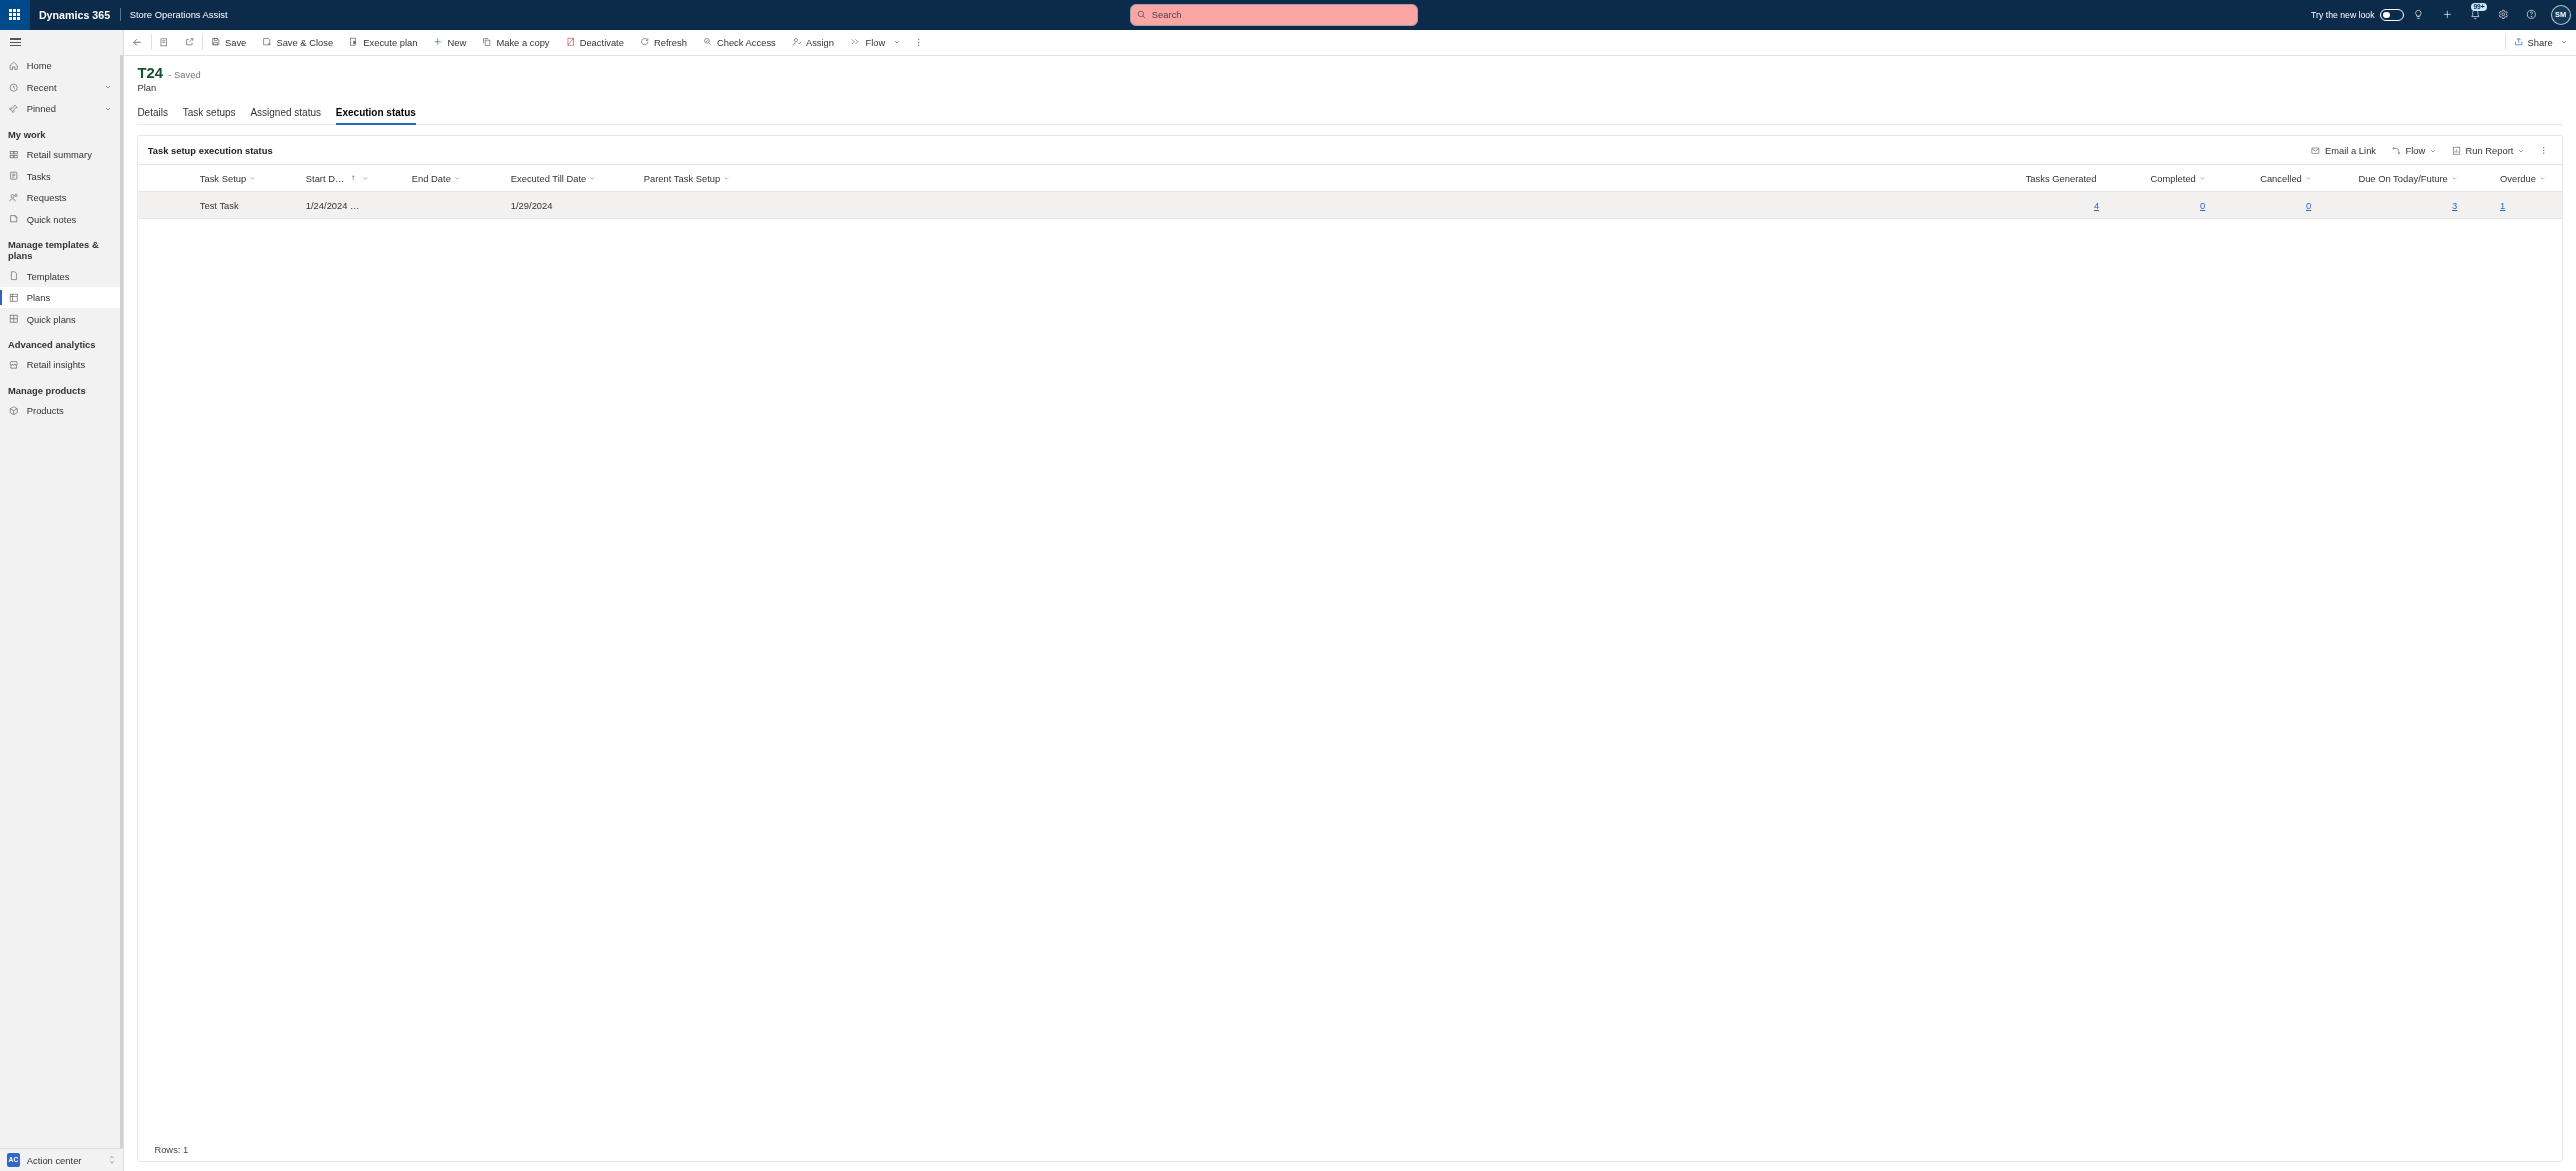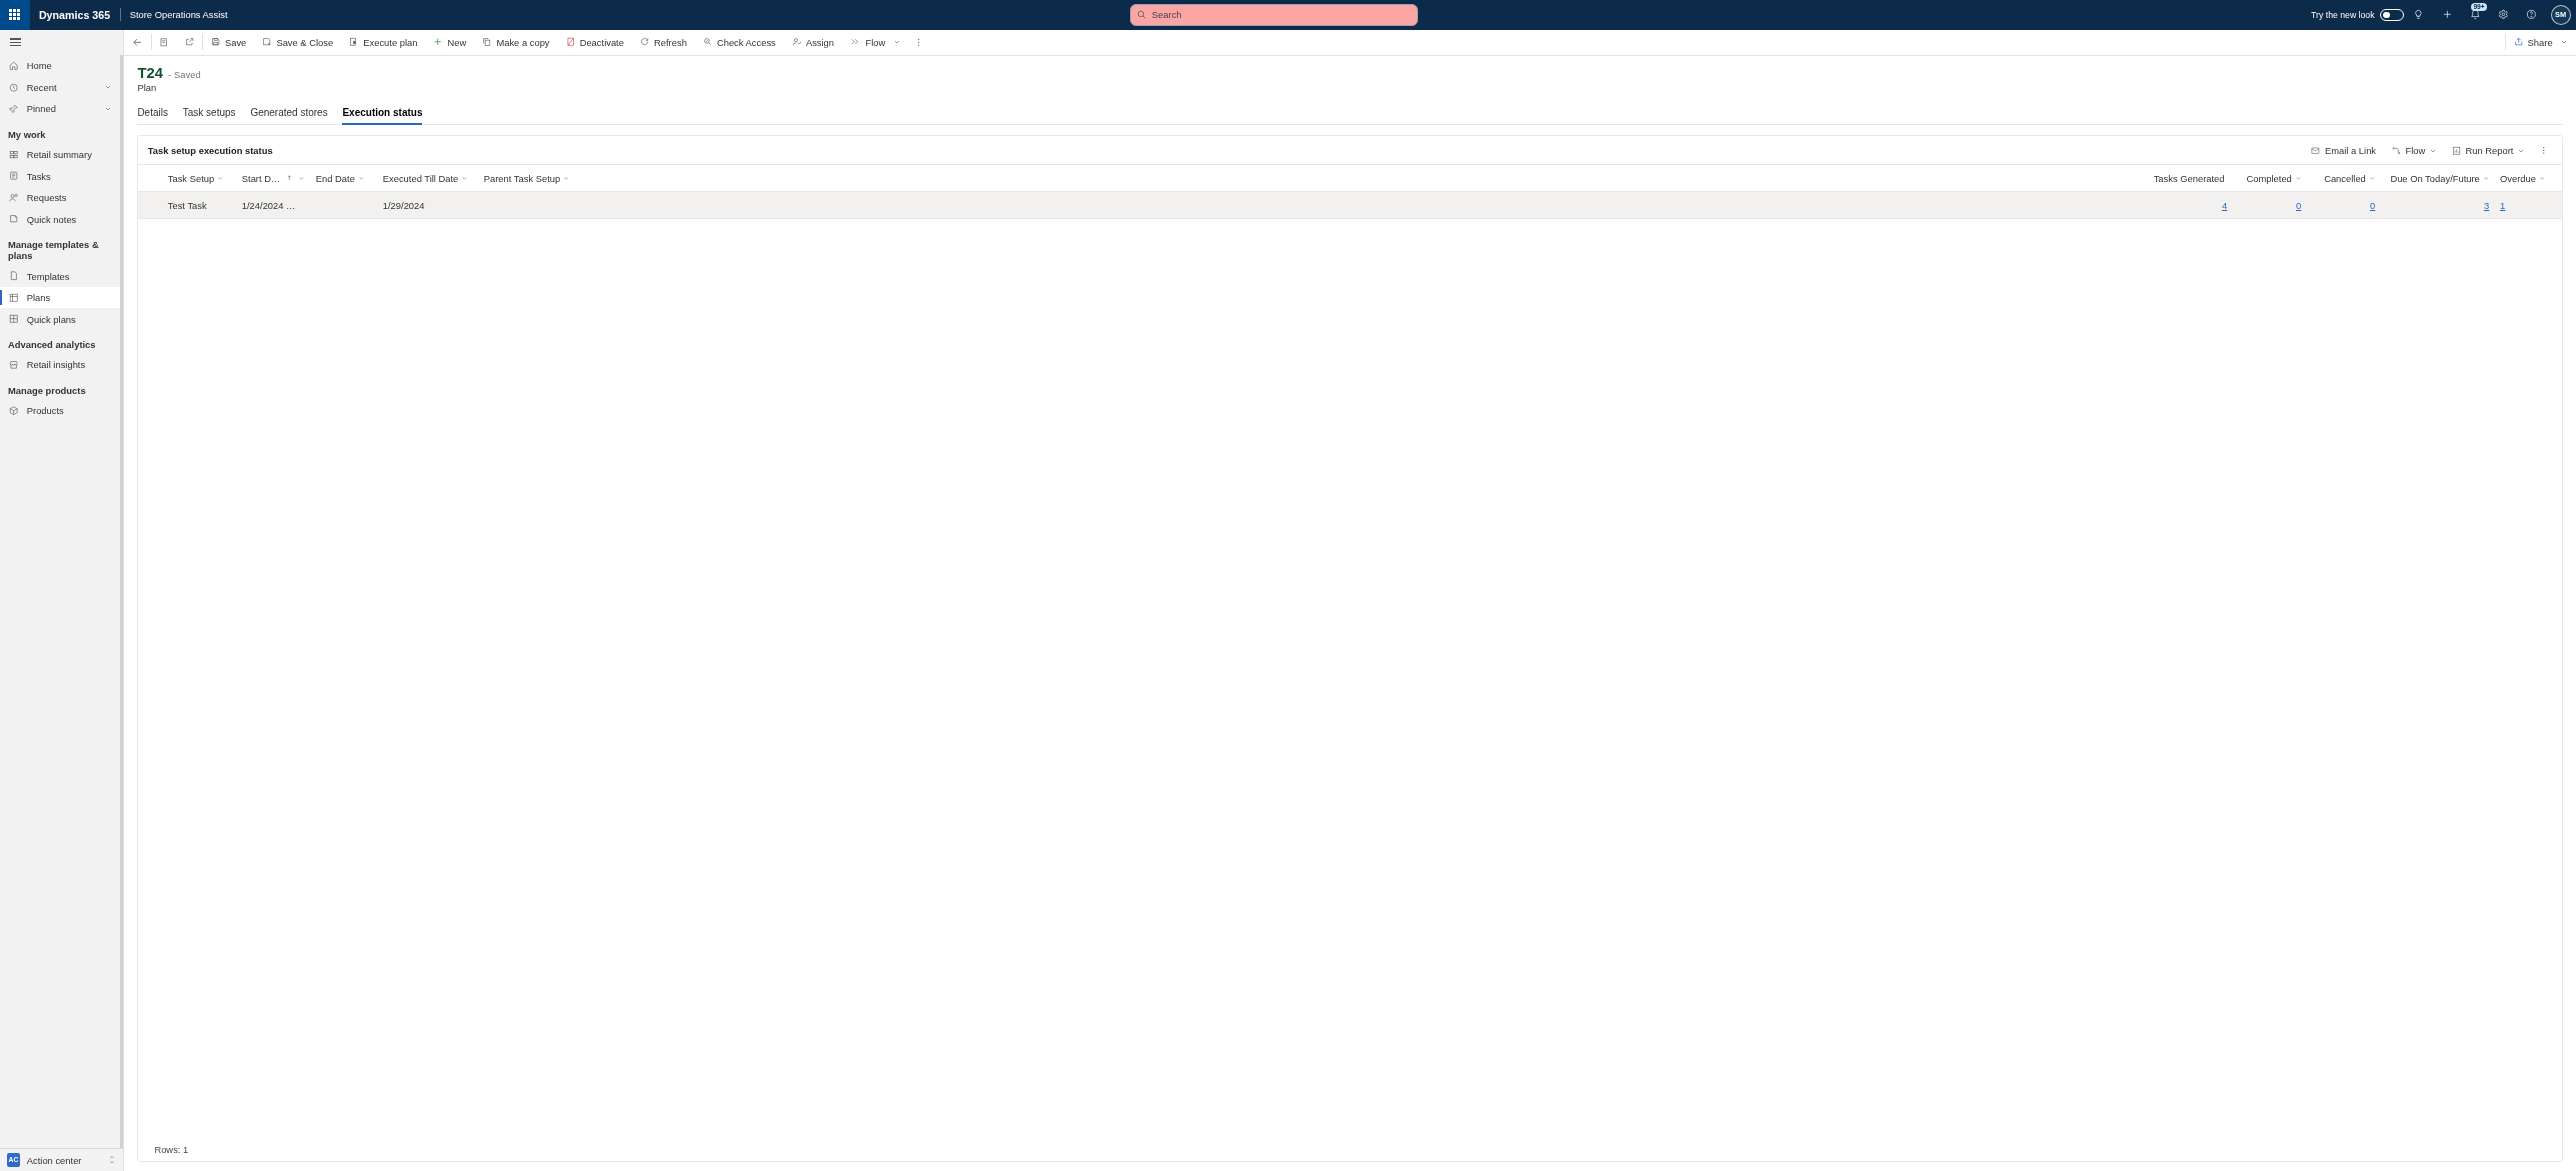--- a/index.html
+++ b/index.html
@@ -161,21 +161,21 @@
   .grid-head {
     display:flex; align-items:center; padding: 6.7px 9.4px 5.4px 9.4px;
   }
   .grid-title { font-weight: 600; font-size: 9.4px; color:#222; }
   .grid-tools { margin-left:auto; display:flex; align-items:center; gap:4px; }
   .grid-tool { display:flex; align-items:center; gap:4px; padding:2.7px 5.4px; cursor:pointer; font-size:9.4px;}
   .vmore { padding:2.7px 4px; cursor:pointer; }
 
   
   .gtable { width:100%; border-top:0.7px solid #e5e5e5; }
-  .grow { display:flex; align-items:center; height:27px; }
+  .grow { display:flex; align-items:center; height:27px;gap:32px; }
   .grow.head { background:#fff; font-weight:400; color:#333; border-bottom:0.7px solid #e7e7e7;}
   .grow.data { background:#f2f1f0; border-bottom:0.7px solid #e7e7e7; }
   .gcell { padding: 0 5.4px; display:flex; align-items:center; gap:2.7px; overflow:hidden; white-space:nowrap;}
   .c-chk { width:24px; justify-content:center; }
   .c-task { width:74px; }
   .c-start { width:74px; }
   .c-end  { width:67px; }
   .c-exec { width:101px; }
   .c-parent { width:121px; }
   .c-fill { flex:1; }
@@ -536,21 +536,21 @@
     <div class="rec-head">
       <div class="rec-title">
         <h1>T24</h1>
         <span>- Saved</span>
       </div>
       <div class="rec-sub">Plan</div>
 
       <div class="rec-tabs">
         <div class="rec-tab">Details</div>
         <div class="rec-tab">Task setups</div>
-        <div class="rec-tab">Generated stores</div>
+        <div class="rec-tab">Assigned status</div>
         <div class="rec-tab active">Execution status</div>
       </div>
     </div>
 
     <div class="grid-card">
       <div class="grid-head">
         <div class="grid-title">Task setup execution status</div>
         <div class="grid-tools">
           <div class="grid-tool">
             <svg width="10.7" height="9.4" viewBox="0 0 24 24" fill="none" stroke="#555" stroke-width="1.5">

